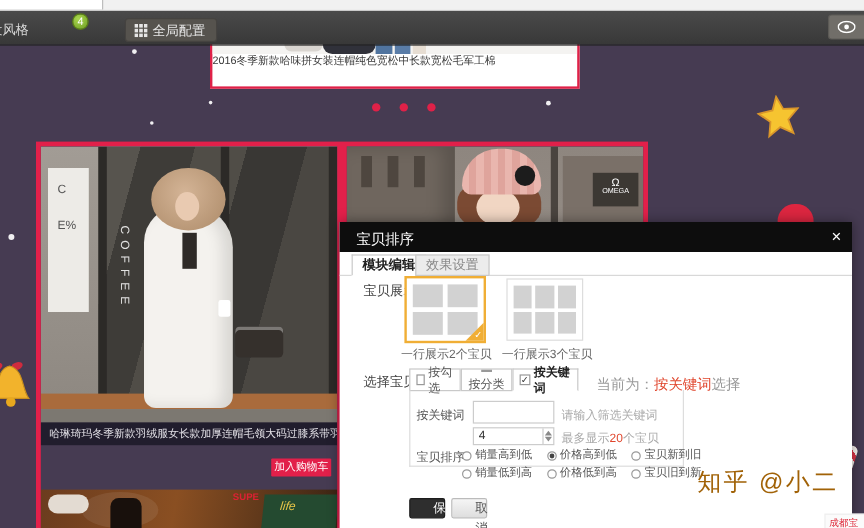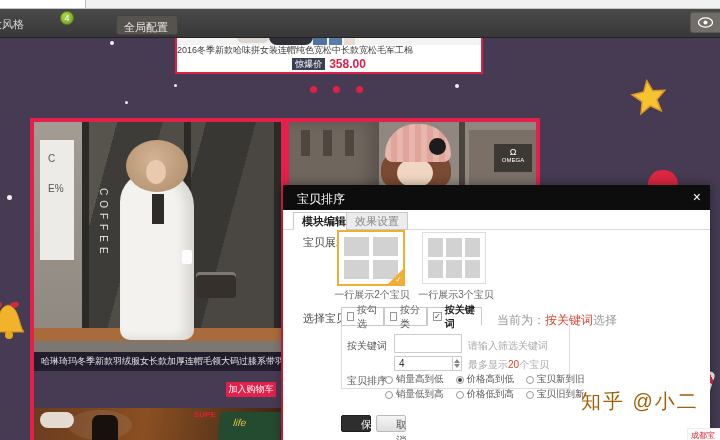--- a/index.html
+++ b/index.html
@@ -11,23 +11,23 @@
   .top-strip { position:absolute; left:0; top:0; width:720px; height:9px; background:#fff; border-bottom:1px solid #c6c6c6; z-index:30; }
   .top-strip .seg { position:absolute; left:85px; top:0; right:0; height:100%; background:#f1f1f1; border-left:1px solid #bdbdbd; }
 
   
   .toolbar { position:absolute; left:0; top:9px; width:720px; height:29px;
     background:linear-gradient(#4a4a4a,#383838); border-bottom:1px solid #232323; z-index:28; }
   .style-label { position:absolute; left:-9px; top:8px; color:#d8d8d8; font-size:11px; white-space:nowrap; }
   .style-badge { position:absolute; left:60px; top:2px; width:14px; height:14px; border-radius:50%;
     background:radial-gradient(circle at 35% 30%, #a9d64e, #6f9e23); border:1px solid #597f16;
     color:#fff; font-size:9px; line-height:12px; text-align:center; }
-  .config-btn { position:absolute; left:116px; top:6px; height:20px; padding:0 9px 0 7px;
+  .config-btn { position:absolute; left:104px; top:6px; height:20px; padding:0 9px 0 7px;
     background:#56534e; border:1px solid #454340; border-radius:3px; color:#e6e6e6; font-size:11px;
-    display:flex; align-items:center; gap:4px;flex-direction:column; }
+    display:flex; align-items:center; gap:4px; }
   .eye-btn { position:absolute; right:-8px; top:3px; width:38px; height:21px; background:#716e69;
     border:1px solid #5c5a56; border-radius:3px; display:flex; align-items:center; padding-left:7px; }
 
   
   .snow { position:absolute; border-radius:50%; background:rgba(255,255,255,.92); z-index:3; }
   .star { position:absolute; left:631px; top:79px; z-index:3; transform:rotate(-8deg); }
   .ornament { position:absolute; left:648px; top:170px; width:30px; height:17px;
     background:#dd2640; border-radius:15px 15px 3px 3px; z-index:4; }
   .bell { position:absolute; left:-12px; top:296px; z-index:3; }
   .candy { position:absolute; left:703px; top:371px; width:9px; height:26px; border-radius:5px;
@@ -214,24 +214,20 @@
 
   <div class="carousel-card">
     <div class="cc-img">
       <div class="cc-shape" style="left:60px;top:0;width:32px;height:16px;background:#d9d5d0;border-radius:0 0 6px 6px;"></div>
       <div class="cc-shape" style="left:92px;top:0;width:44px;height:18px;background:#30313a;border-radius:0 0 8px 8px;"></div>
       <div class="cc-shape" style="left:136px;top:2px;width:14px;height:16px;background:#50749f;"></div>
       <div class="cc-shape" style="left:152px;top:2px;width:13px;height:16px;background:#5a7da8;"></div>
       <div class="cc-shape" style="left:167px;top:3px;width:11px;height:15px;background:#e6ddd2;"></div>
     </div>
     <div class="cc-title">2016冬季新款哈味拼女装连帽纯色宽松中长款宽松毛军工棉</div>
-    <div class="cc-price-row">
-      <span class="cc-badge">惊爆价</span>
-      <span class="cc-price">358.00</span>
-    </div>
   </div>
   <div class="dots">
     <div class="dot"></div>
     <div class="dot"></div>
     <div class="dot"></div>
   </div>
 
   <div class="prod-card card-left">
     <div class="shop-img">
       <div class="win"></div>
@@ -318,21 +314,21 @@
       </div>
     </div>
     <div class="opt-caption" style="left:44px;">一行展示2个宝贝</div>
     <div class="opt-caption" style="left:128px;">一行展示3个宝贝</div>
 
     <div class="sec-label" style="left:20px;top:126px;">选择宝贝</div>
     <div class="mode-tab" style="left:58px;width:43px;">
       <span class="cb"></span>
       <span>按勾选</span>
     </div>
-    <div class="mode-tab" style="left:101px;width:43px;">
+    <div class="mode-tab" style="left:101px;width:43px;flex-direction:column;">
       <span class="cb"></span>
       <span>按分类</span>
     </div>
     <div class="mode-tab on" style="left:144px;width:55px;">
       <span class="cb">✓</span>
       <span>按关键词</span>
     </div>
     <div class="cur-note">
       <span>当前为：</span><span class="hl">按关键词</span><span>选择</span>
     </div>

